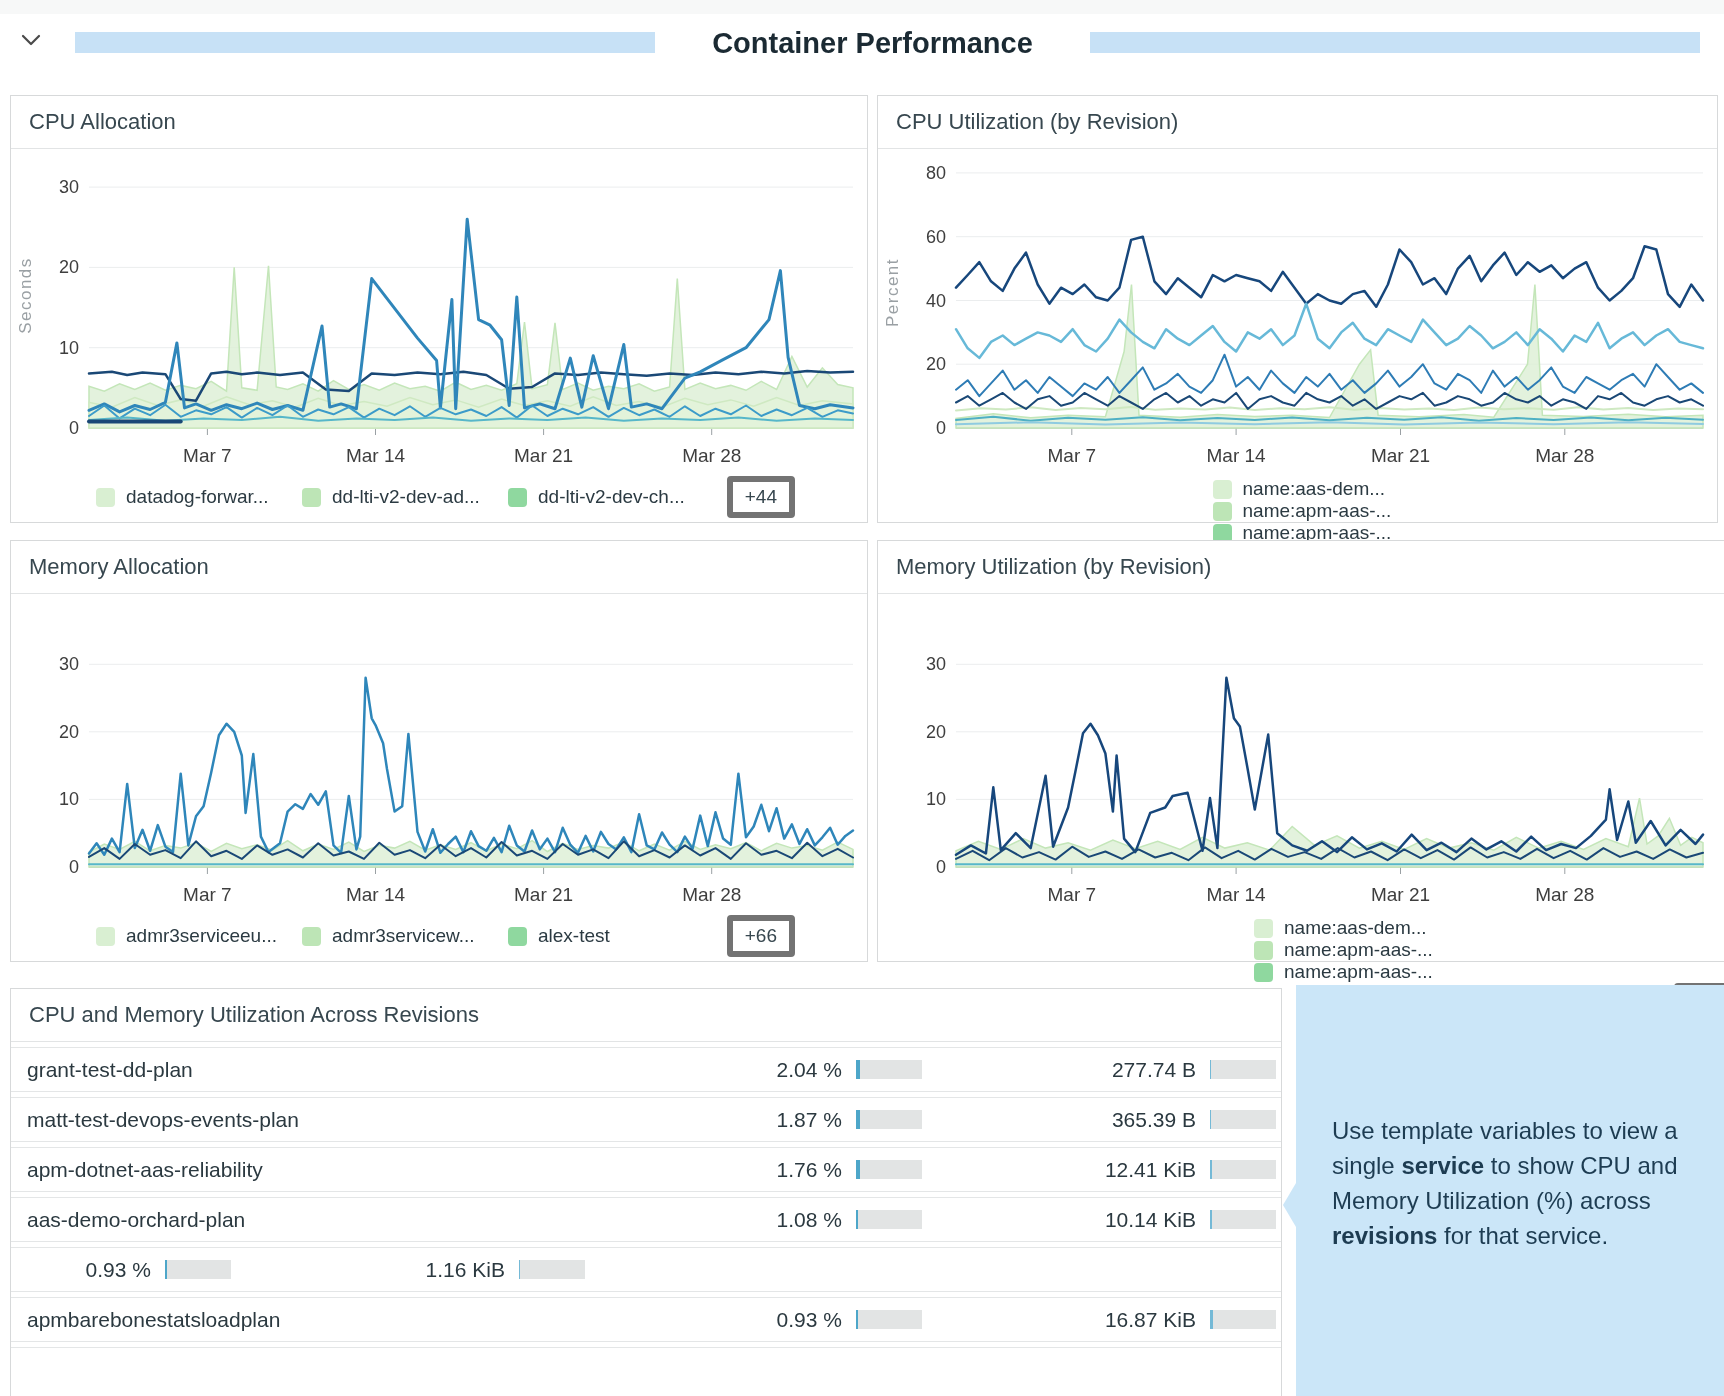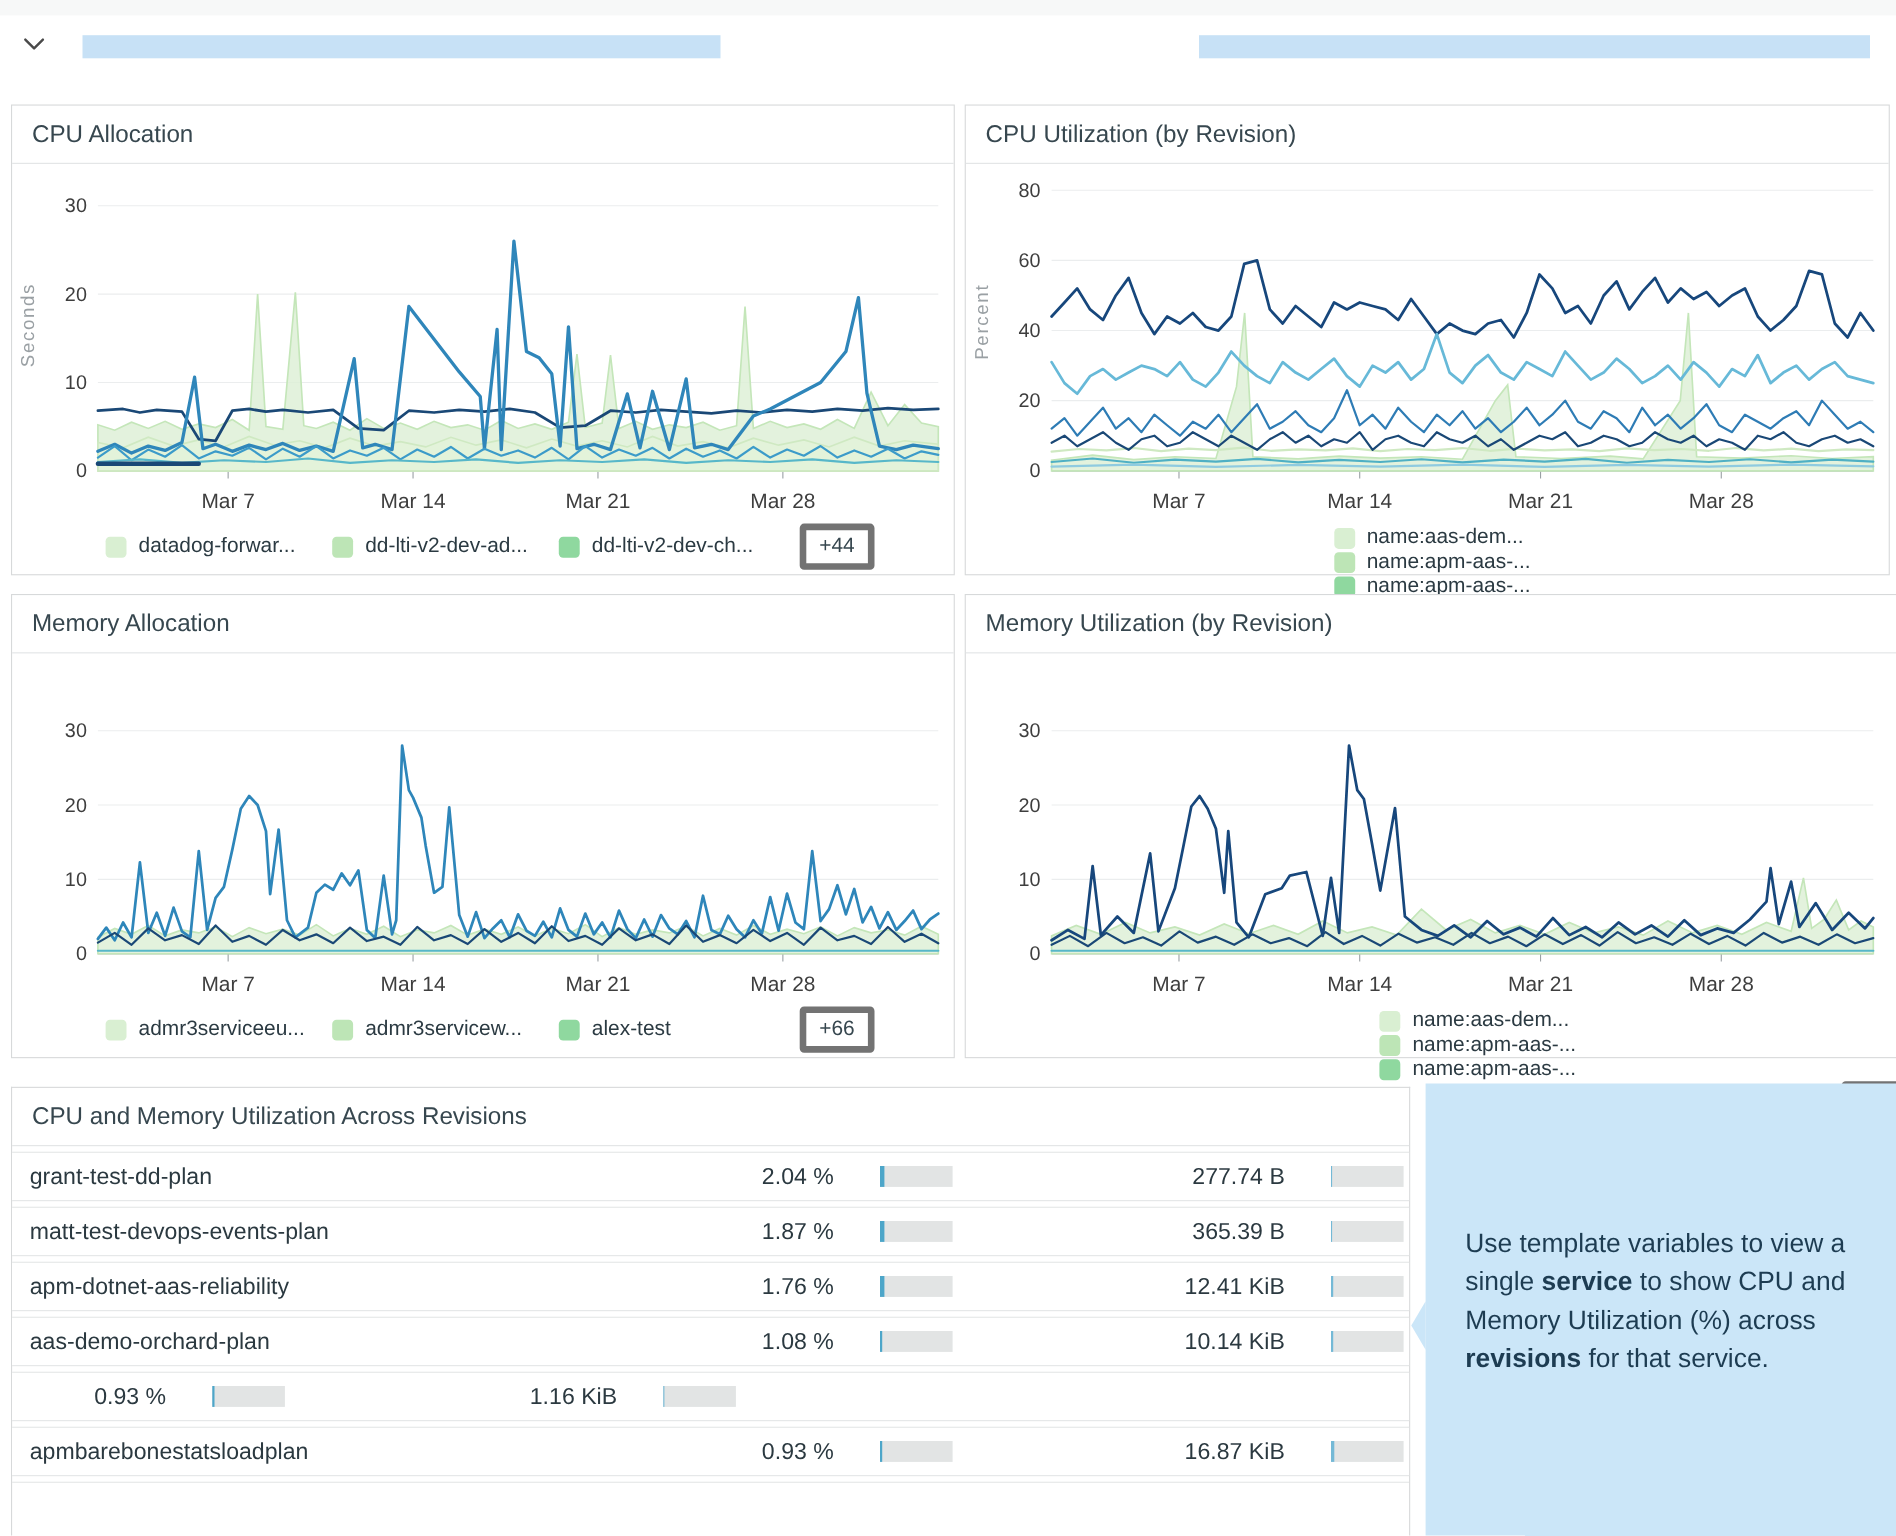--- a/index.html
+++ b/index.html
@@ -34,21 +34,21 @@
   .panel-right .legend-item{width:226px;}
   .legend-swatch{width:19px;height:19px;border-radius:4px;margin-right:11px;flex:none;}
   .legend-label{font-size:19px;color:#2b3a42;white-space:nowrap;overflow:hidden;}
   .legend-more{margin-left:auto;margin-right:72px;border:6px solid #737373;border-radius:4px;
     padding:4px 12px;font-size:19px;color:#37474f;background:#fff;cursor:pointer;}
   .panel-right .legend-more{margin-right:58px;}
   
   #tablePanel{left:10px;top:988px;width:1272px;height:420px;border-bottom:none;}
   .t-rows{padding:0;}
   .t-row{display:flex;align-items:center;height:43px;margin-top:5px;
-    border-top:1px solid #e4e6e7;border-bottom:1px solid #e4e6e7;cursor:pointer;background:#fff;gap:28px;}
+    border-top:1px solid #e4e6e7;border-bottom:1px solid #e4e6e7;cursor:pointer;background:#fff;}
   .t-rows::after{content:"";display:block;margin-top:5px;border-top:1px solid #e4e6e7;height:6px;}
   .t-name{flex:1;padding-left:16px;font-size:21px;color:#2b3940;white-space:nowrap;overflow:hidden;}
   .t-val{width:140px;text-align:right;font-size:21px;color:#2b3940;flex:none;}
   .t-val.mem{width:250px;padding-left:24px;}
   .t-bar{width:66px;height:19px;background:#e2e4e4;margin-left:14px;position:relative;flex:none;}
   .t-bar.mem{margin-right:5px;}
   .t-bar .fill{position:absolute;left:0;top:0;bottom:0;}
   
   .note{position:absolute;left:1296px;top:985px;width:428px;height:415px;background:#cbe6f8;}
   .note-arrow{position:absolute;left:-13px;top:198px;width:0;height:0;
@@ -61,20 +61,21 @@
 <body>
 
 <div class="screen">
   <div class="top-strip"></div>
 
   <div class="hdr">
     <svg class="chev" width="22" height="14" viewBox="0 0 22 14">
       <polyline points="3,3 11,11 19,3" fill="none" stroke="#4a4a4a" stroke-width="2.2" stroke-linecap="round" stroke-linejoin="round"></polyline>
     </svg>
     <div class="hdr-bar left"></div>
+    <div class="hdr-title">Container Performance</div>
     <div class="hdr-bar right"></div>
   </div>
 
   <div class="panel" id="p0">
     <div class="panel-title">CPU Allocation</div>
     <svg class="chart" width="856" height="325" viewBox="0 0 856 325">
         <line x1="78" x2="842" y1="279.0" y2="279.0" stroke="#b9bfc3" stroke-width="1.5"></line>
         <text x="68" y="285" text-anchor="end" font-size="18" fill="#3e3e3e">0</text>
         <line x1="78" x2="842" y1="198.7" y2="198.7" stroke="#ebedee" stroke-width="1"></line>
         <text x="68" y="204.7" text-anchor="end" font-size="18" fill="#3e3e3e">10</text>

